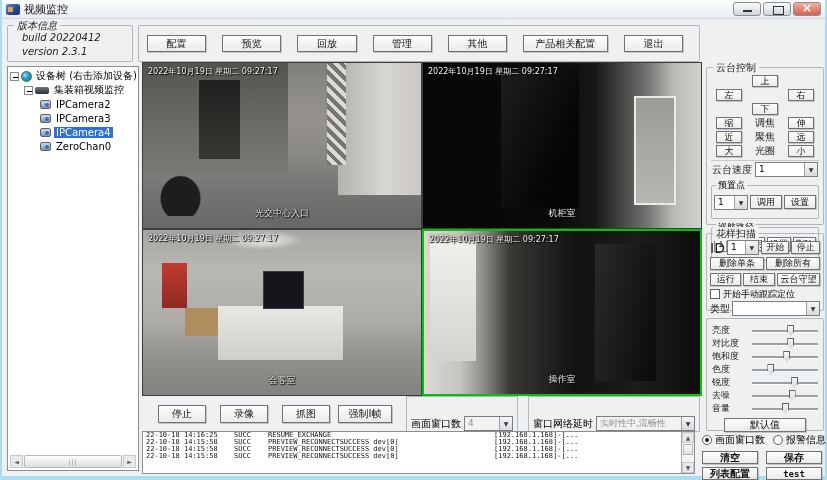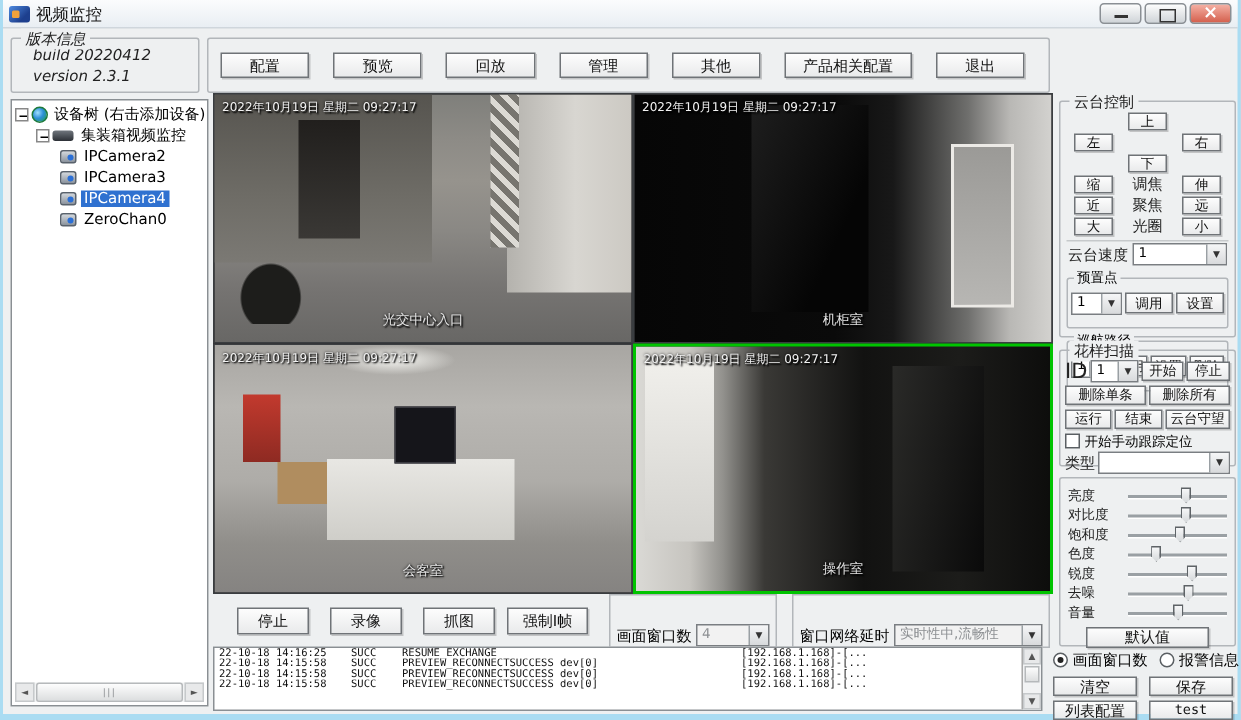--- a/index.html
+++ b/index.html
@@ -154,21 +154,21 @@
   .log-vscroll .sarrow { height:11px; background:#e8e9ea; border:1px solid #c6c9cb; font-size:6px; color:#555;
                 display:flex; align-items:center; justify-content:center; flex:none; }
   .log-vscroll .vthumb { height:11px; margin:1px; background:linear-gradient(#fdfdfd,#dcdedf); border:1px solid #b6b9bb; flex:none; }
   .log-vscroll .spacer { flex:1; }
 
   
   .log-side { position:absolute; left:700px; top:433px; width:124px; }
   .radio-row { display:flex; align-items:center; gap:3px; font-size:10px; white-space:nowrap; }
   .radio-row .gap { width:4px; }
   .side-btns { display:grid; grid-template-columns:56px 56px; gap:3px 8px; margin-top:4px; }
-  .side-btns .btn { height:13px; font-size:10px; }
+  .side-btns .btn { height:13px; font-size:10px;font-weight:bold; }
   .btn.mono { font-family:"DejaVu Sans Mono","Liberation Mono",monospace; font-size:9px; }
 </style>
 </head>
 <body>
 
 <div class="window">
 
   <div class="titlebar">
     <span class="app-icon"></span>
     <span class="title-text">视频监控</span>

